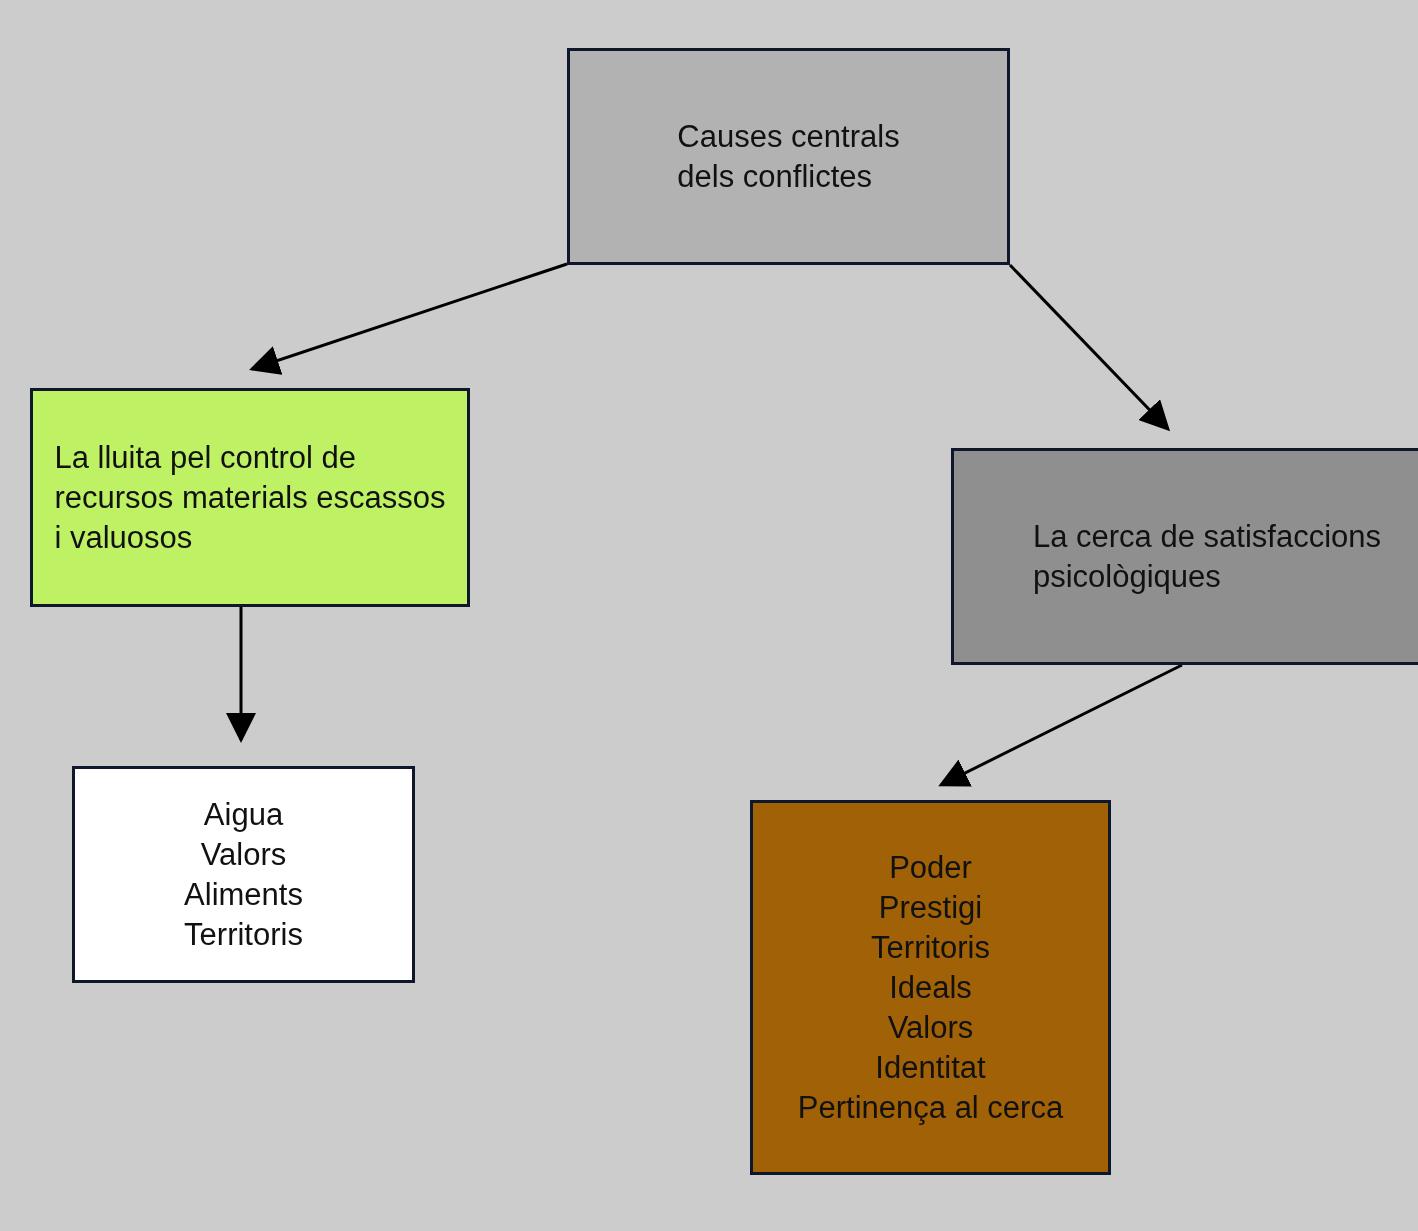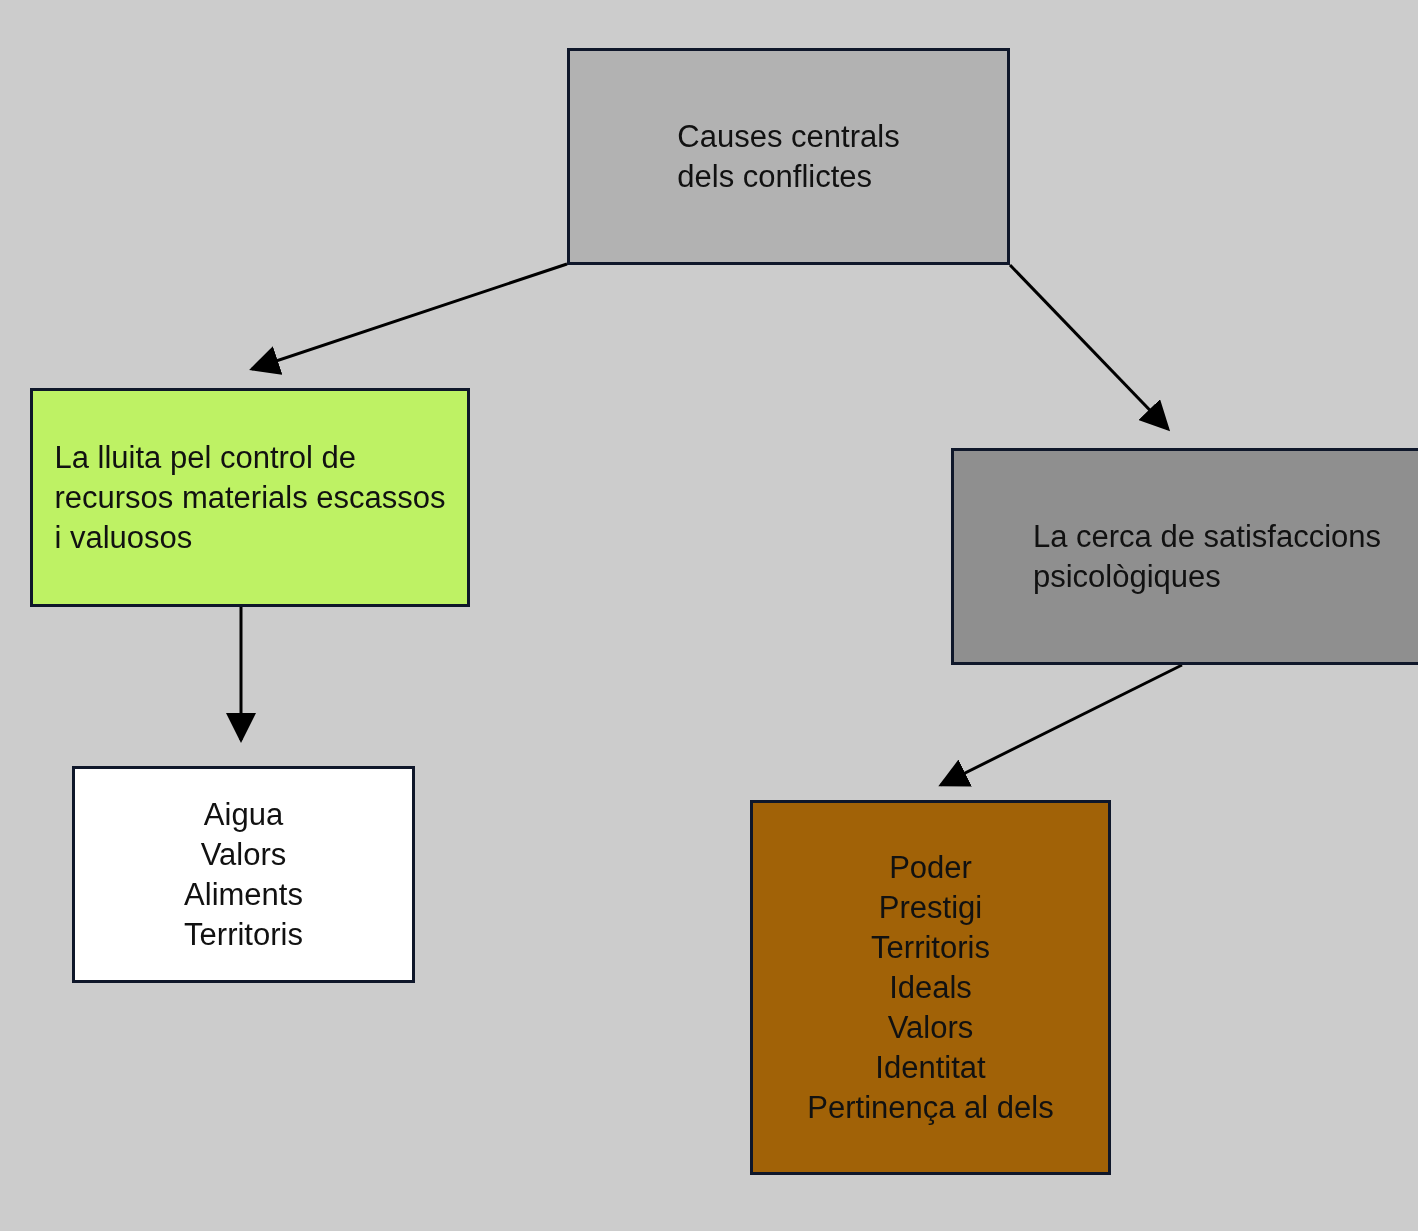--- a/index.html
+++ b/index.html
@@ -102,15 +102,15 @@
 
   <div class="node node-psychological">
     <span>La cerca de satisfaccions
 psicològiques</span>
   </div>
 
   <div class="node node-material-examples list">
   <div>Aigua</div><div>Valors</div><div>Aliments</div><div>Territoris</div></div>
 
   <div class="node node-psychological-examples list">
-  <div>Poder</div><div>Prestigi</div><div>Territoris</div><div>Ideals</div><div>Valors</div><div>Identitat</div><div>Pertinença al dels</div></div>
+  <div>Poder</div><div>Prestigi</div><div>Territoris</div><div>Ideals</div><div>Valors</div><div>Identitat</div><div>Pertinença al cerca</div></div>
 
 </div>
 
 </body></html>

